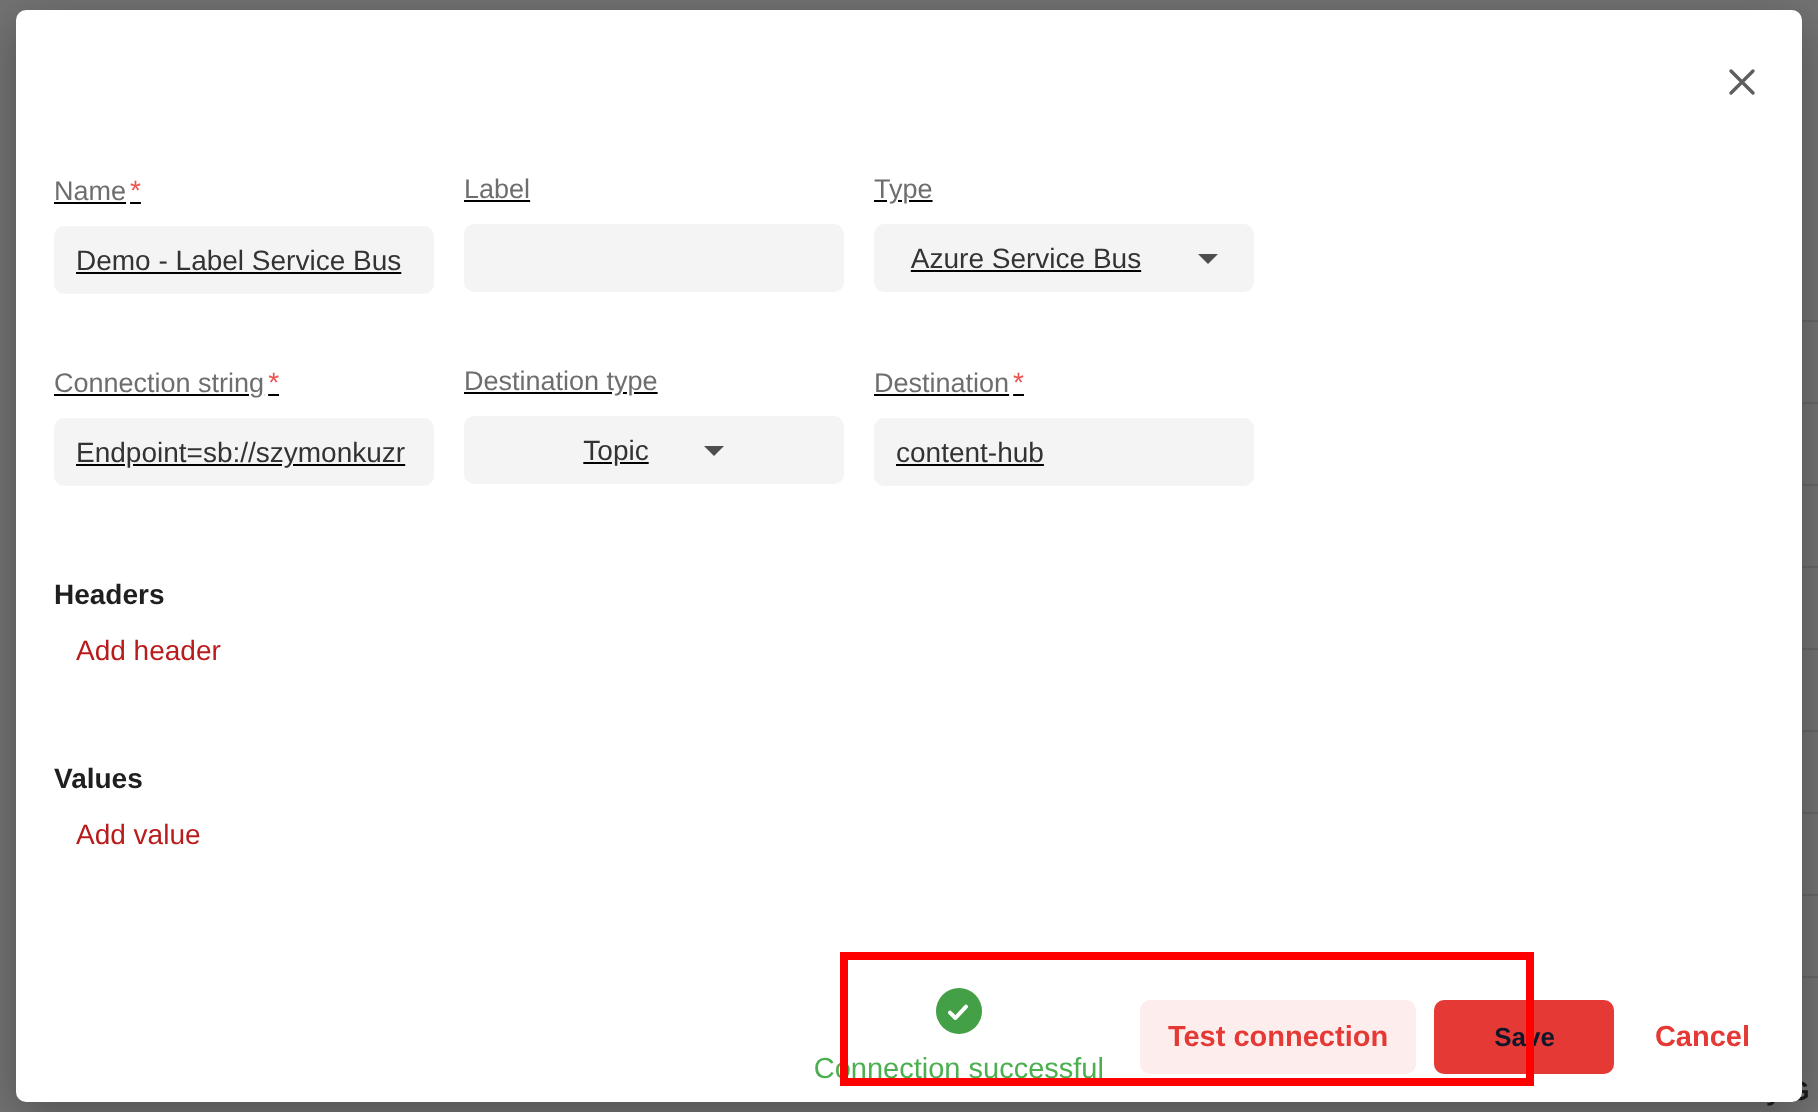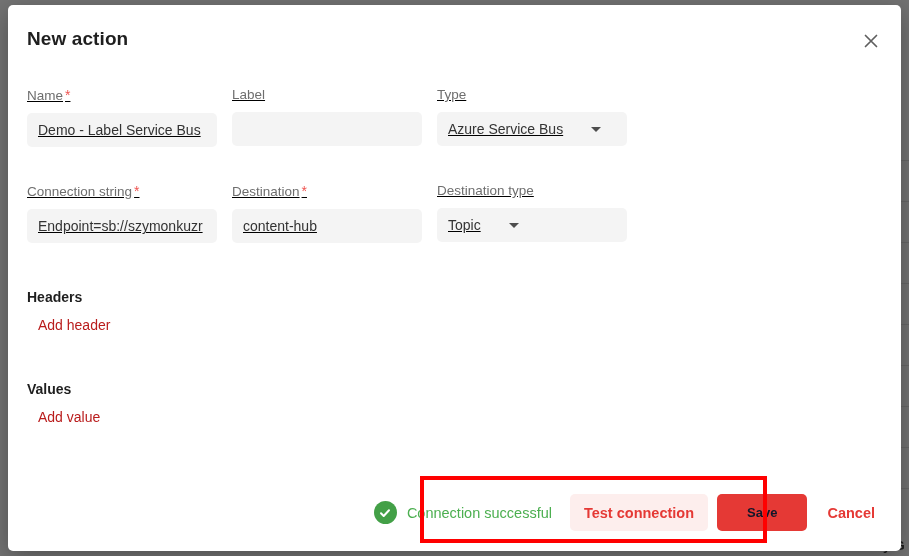--- a/index.html
+++ b/index.html
@@ -136,21 +136,21 @@
   .select-box {
     height: 34px;
     background: #f4f4f4;
     border-radius: 5px;
     width: 100%;
     padding: 0 11px;
     font-size: 14px;
     color: #333333;
     display: flex;
     align-items: center;
-    justify-content: flex-start;
+    justify-content: center;
     cursor: pointer;
     overflow: hidden;
     white-space: nowrap;
     gap: 20px;
   }
   .caret {
     width: 0; height: 0;
     border-left: 5px solid transparent;
     border-right: 5px solid transparent;
     border-top: 5px solid #4d4d4d;
@@ -190,20 +190,21 @@
     top: 15px;
     display: flex;
     align-items: center;
     gap: 0;
   }
   .status {
     display: flex;
     align-items: center;
     gap: 10px;
     margin-right: 18px;
+    flex-direction: column;
   }
   .check-icon {
     width: 23px; height: 23px;
     border-radius: 50%;
     background: #43a047;
     display: flex;
     align-items: center;
     justify-content: center;
     flex: 0 0 auto;
   }
@@ -278,21 +279,20 @@
     <div class="backdrop-row">t</div>
     <div class="backdrop-row">n</div>
   </div>
   <div class="backdrop-bottom-text">Print Emily G</div>
 </div>
 
 <div class="scrim"></div>
 
 <div class="modal">
 
-  <div class="modal-title">New action</div>
 
   <div class="close-btn">
     <svg width="16" height="16" viewBox="0 0 16 16" aria-hidden="true">
       <path d="M2.5 2.5 L13.5 13.5 M13.5 2.5 L2.5 13.5" stroke="#5f5f5f" stroke-width="1.7" stroke-linecap="round"></path>
     </svg>
   </div>
 
   <div class="form-area">
 
     <div class="field-row">
@@ -318,30 +318,30 @@
     </div>
 
     <div class="field-row" style="margin-top:36px;">
 
       <div class="field">
         <span class="field-label"><span>Connection string</span><span class="req-star">*</span></span>
         <div class="input-box">Endpoint=sb://szymonkuzr</div>
       </div>
 
       <div class="field">
-        <span class="field-label"><span>Destination</span><span class="req-star">*</span></span>
-        <div class="input-box">content-hub</div>
-      </div>
-
-      <div class="field">
         <span class="field-label">Destination type</span>
         <div class="select-box">
           <span>Topic</span>
           <span class="caret"></span>
         </div>
+      </div>
+
+      <div class="field">
+        <span class="field-label"><span>Destination</span><span class="req-star">*</span></span>
+        <div class="input-box">content-hub</div>
       </div>
 
     </div>
   </div>
 
   <div class="section" style="top:284px;">
     <div class="section-title">Headers</div>
     <div class="add-link">Add header</div>
   </div>
 

